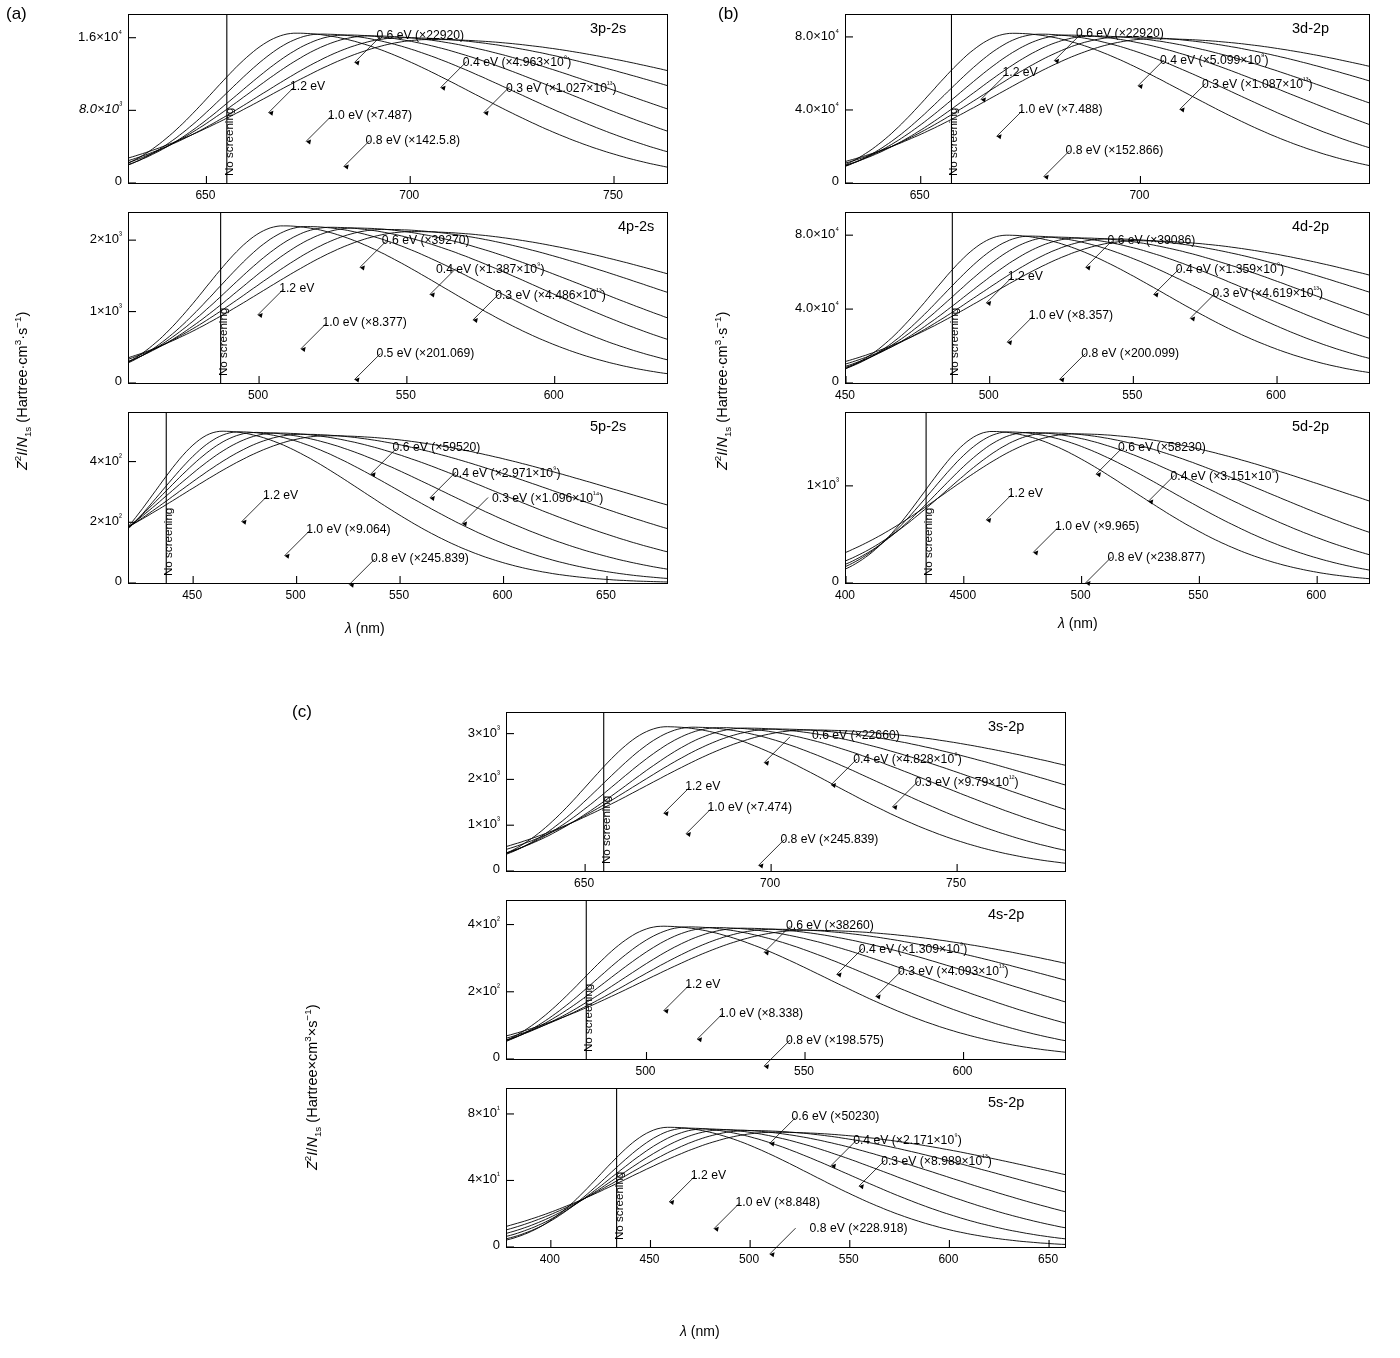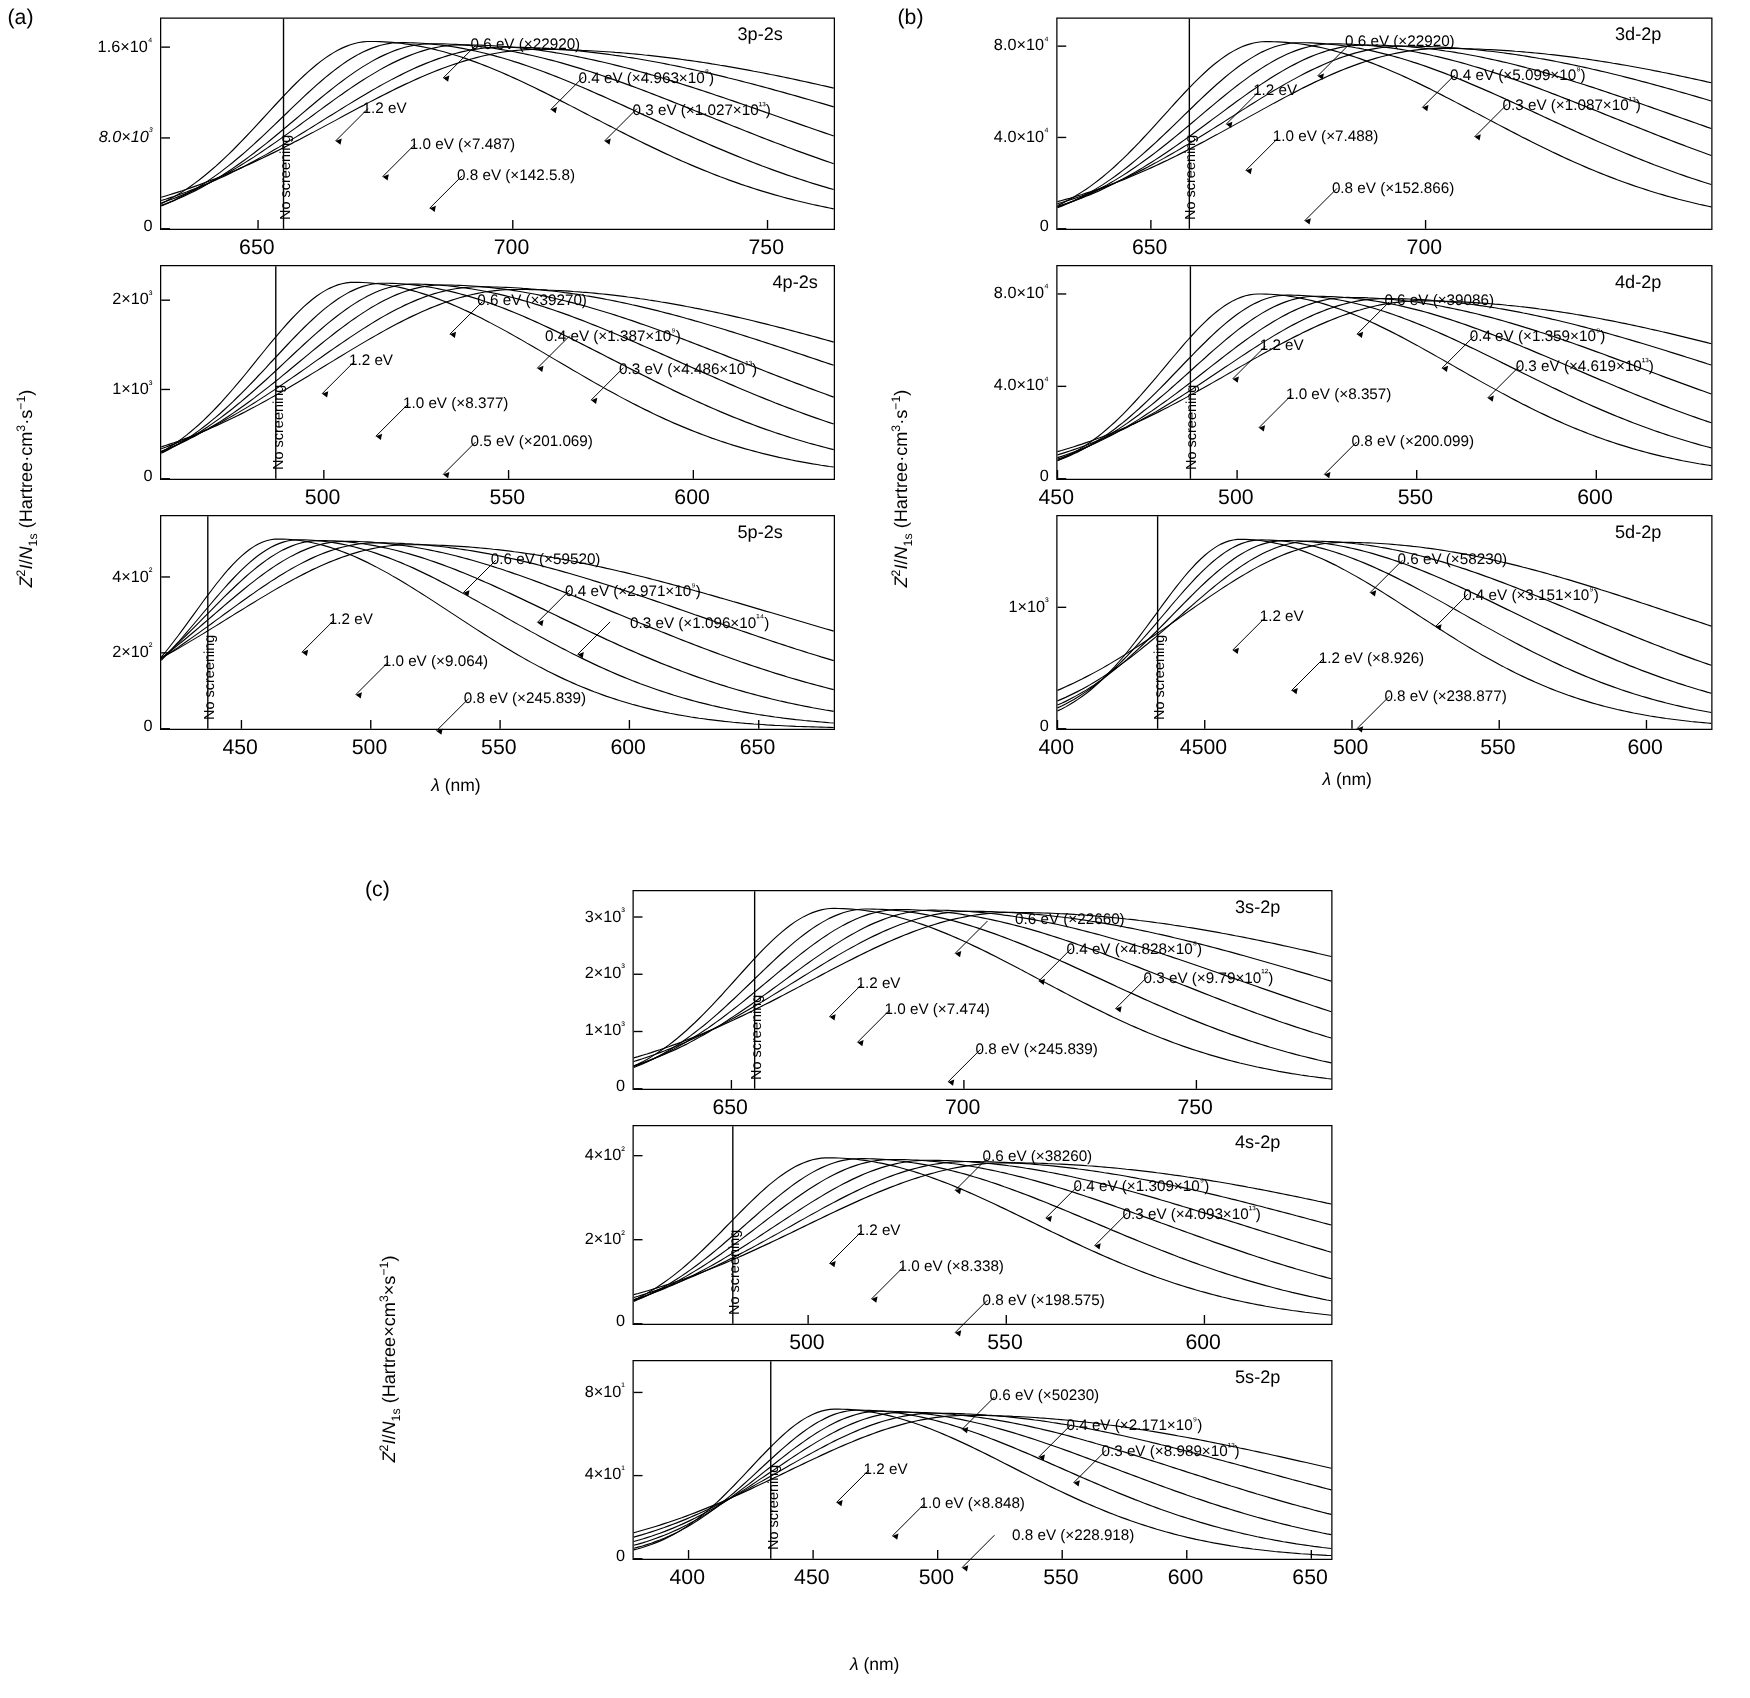--- a/index.html
+++ b/index.html
@@ -2,21 +2,21 @@
 <html><head>
 <meta charset="utf-8">
 <style>
   html,body{margin:0;padding:0;background:#fff;}
   body{width:1400px;height:1358px;position:relative;font-family:"Liberation Sans",sans-serif;color:#000;overflow:hidden;}
   .panel{position:absolute;}
   .panel-letter{position:absolute;font-size:17px;font-style:normal;}
   .plot{position:absolute;border:1.3px solid #000;background:#fff;box-sizing:border-box;}
   .plot svg{position:absolute;left:0;top:0;overflow:visible;}
   .ylab-group{position:absolute;font-size:13px;text-align:right;white-space:nowrap;}
-  .xlab-group{position:absolute;font-size:17px;text-align:center;white-space:nowrap;}
+  .xlab-group{position:absolute;font-size:12px;text-align:center;white-space:nowrap;}
   .corner-label{position:absolute;font-size:14.5px;white-space:nowrap;}
   .ann{position:absolute;font-size:12.2px;white-space:nowrap;}
   .noscreen{position:absolute;font-size:11.6px;white-space:nowrap;transform-origin:0 0;transform:rotate(-90deg);}
   .axis-title{position:absolute;font-size:14px;white-space:nowrap;}
   .yaxis-title{position:absolute;font-size:14.5px;white-space:nowrap;transform-origin:0 0;transform:rotate(-90deg);}
   .sup{font-size:0.68em;vertical-align:super;}
   .sub{font-size:0.68em;vertical-align:sub;}
   .ital{font-style:italic;}
 </style>
 </head>
@@ -168,21 +168,21 @@
 <div class="ylab-group" style="left:32px;top:512.2857142857142px;width:90px;">2×10<span class="sup">²</span></div>
 <div class="ylab-group" style="left:32px;top:451.57142857142856px;width:90px;">4×10<span class="sup">²</span></div>
 <div class="xlab-group" style="left:162.14615384615385px;top:588px;width:60px;">450</div>
 <div class="xlab-group" style="left:265.60769230769233px;top:588px;width:60px;">500</div>
 <div class="xlab-group" style="left:369.0692307692308px;top:588px;width:60px;">550</div>
 <div class="xlab-group" style="left:472.53076923076924px;top:588px;width:60px;">600</div>
 <div class="xlab-group" style="left:575.9923076923077px;top:588px;width:60px;">650</div>
 <div class="corner-label" style="left:590px;top:418px;">5p-2s</div>
 <div class="ann" style="left:392.6px;top:439.52px;">0.6 eV (×59520)</div>
 <div class="ann" style="left:452px;top:463.6px;">0.4 eV (×2.971×10<span class="sup">⁹</span>)</div>
-<div class="ann" style="left:504px;top:489.4px;text-align:right;">0.3 eV (×1.096×10<span class="sup">¹⁴</span>)</div>
+<div class="ann" style="left:492px;top:489.4px;text-align:right;">0.3 eV (×1.096×10<span class="sup">¹⁴</span>)</div>
 <div class="ann" style="left:263px;top:487.68px;">1.2 eV</div>
 <div class="ann" style="left:306.20000000000005px;top:522.08px;">1.0 eV (×9.064)</div>
 <div class="ann" style="left:371px;top:551.32px;">0.8 eV (×245.839)</div>
 <div class="plot" style="left:845px;top:14px;width:525px;height:170px;">
     <svg width="523" height="168">
       <path d="M0.0 149.4 L3.3 147.9 L6.5 146.2 L9.8 144.4 L13.1 142.6 L16.3 140.6 L19.6 138.5 L22.9 136.4 L26.2 134.1 L29.4 131.7 L32.7 129.2 L36.0 126.6 L39.2 123.9 L42.5 121.1 L45.8 118.2 L49.0 115.1 L52.3 112.1 L55.6 108.9 L58.8 105.6 L62.1 102.3 L65.4 98.9 L68.6 95.4 L71.9 91.9 L75.2 88.3 L78.5 84.7 L81.7 81.1 L85.0 77.5 L88.3 73.9 L91.5 70.2 L94.8 66.6 L98.1 63.1 L101.3 59.6 L104.6 56.1 L107.9 52.7 L111.1 49.5 L114.4 46.3 L117.7 43.2 L120.9 40.2 L124.2 37.4 L127.5 34.8 L130.8 32.3 L134.0 30.0 L137.3 27.8 L140.6 25.9 L143.8 24.2 L147.1 22.6 L150.4 21.3 L153.6 20.3 L156.9 19.4 L160.2 18.8 L163.4 18.4 L166.7 18.3 L170.0 18.3 L173.2 18.4 L176.5 18.5 L179.8 18.7 L183.0 18.9 L186.3 19.2 L189.6 19.6 L192.9 20.0 L196.1 20.4 L199.4 20.9 L202.7 21.5 L205.9 22.1 L209.2 22.7 L212.5 23.4 L215.7 24.2 L219.0 25.0 L222.3 25.9 L225.5 26.8 L228.8 27.7 L232.1 28.7 L235.3 29.7 L238.6 30.8 L241.9 31.9 L245.2 33.1 L248.4 34.3 L251.7 35.5 L255.0 36.8 L258.2 38.1 L261.5 39.4 L264.8 40.8 L268.0 42.2 L271.3 43.6 L274.6 45.0 L277.8 46.5 L281.1 48.0 L284.4 49.6 L287.7 51.1 L290.9 52.7 L294.2 54.3 L297.5 55.9 L300.7 57.6 L304.0 59.2 L307.3 60.9 L310.5 62.6 L313.8 64.2 L317.1 65.9 L320.3 67.7 L323.6 69.4 L326.9 71.1 L330.1 72.8 L333.4 74.5 L336.7 76.3 L340.0 78.0 L343.2 79.7 L346.5 81.5 L349.8 83.2 L353.0 84.9 L356.3 86.6 L359.6 88.3 L362.8 90.0 L366.1 91.7 L369.4 93.4 L372.6 95.1 L375.9 96.7 L379.2 98.4 L382.4 100.0 L385.7 101.6 L389.0 103.2 L392.3 104.8 L395.5 106.4 L398.8 107.9 L402.1 109.5 L405.3 111.0 L408.6 112.5 L411.9 114.0 L415.1 115.4 L418.4 116.8 L421.7 118.3 L424.9 119.7 L428.2 121.0 L431.5 122.4 L434.7 123.7 L438.0 125.0 L441.3 126.3 L444.5 127.5 L447.8 128.8 L451.1 130.0 L454.4 131.2 L457.6 132.3 L460.9 133.5 L464.2 134.6 L467.4 135.6 L470.7 136.7 L474.0 137.8 L477.2 138.8 L480.5 139.8 L483.8 140.7 L487.0 141.7 L490.3 142.6 L493.6 143.5 L496.8 144.4 L500.1 145.2 L503.4 146.0 L506.7 146.8 L509.9 147.6 L513.2 148.4 L516.5 149.1 L519.7 149.8 L523.0 150.5 " fill="none" stroke="#000" stroke-width="0.9"></path>
       <path d="M0.0 151.1 L3.3 149.9 L6.5 148.5 L9.8 147.1 L13.1 145.6 L16.3 144.0 L19.6 142.4 L22.9 140.6 L26.2 138.8 L29.4 136.9 L32.7 134.9 L36.0 132.9 L39.2 130.7 L42.5 128.5 L45.8 126.2 L49.0 123.8 L52.3 121.3 L55.6 118.8 L58.8 116.2 L62.1 113.5 L65.4 110.7 L68.6 107.9 L71.9 105.0 L75.2 102.0 L78.5 99.1 L81.7 96.0 L85.0 92.9 L88.3 89.8 L91.5 86.7 L94.8 83.5 L98.1 80.3 L101.3 77.1 L104.6 74.0 L107.9 70.8 L111.1 67.6 L114.4 64.5 L117.7 61.4 L120.9 58.4 L124.2 55.4 L127.5 52.4 L130.8 49.6 L134.0 46.8 L137.3 44.1 L140.6 41.5 L143.8 39.0 L147.1 36.6 L150.4 34.4 L153.6 32.3 L156.9 30.3 L160.2 28.4 L163.4 26.7 L166.7 25.2 L170.0 23.8 L173.2 22.6 L176.5 21.6 L179.8 20.8 L183.0 20.1 L186.3 19.6 L189.6 19.3 L192.9 19.2 L196.1 19.2 L199.4 19.2 L202.7 19.3 L205.9 19.5 L209.2 19.7 L212.5 19.9 L215.7 20.2 L219.0 20.5 L222.3 20.8 L225.5 21.2 L228.8 21.6 L232.1 22.1 L235.3 22.6 L238.6 23.2 L241.9 23.7 L245.2 24.4 L248.4 25.0 L251.7 25.7 L255.0 26.5 L258.2 27.3 L261.5 28.1 L264.8 28.9 L268.0 29.8 L271.3 30.7 L274.6 31.6 L277.8 32.6 L281.1 33.6 L284.4 34.7 L287.7 35.7 L290.9 36.8 L294.2 37.9 L297.5 39.1 L300.7 40.3 L304.0 41.5 L307.3 42.7 L310.5 43.9 L313.8 45.2 L317.1 46.5 L320.3 47.8 L323.6 49.1 L326.9 50.5 L330.1 51.9 L333.4 53.3 L336.7 54.7 L340.0 56.1 L343.2 57.5 L346.5 58.9 L349.8 60.4 L353.0 61.8 L356.3 63.3 L359.6 64.8 L362.8 66.3 L366.1 67.8 L369.4 69.3 L372.6 70.8 L375.9 72.3 L379.2 73.8 L382.4 75.3 L385.7 76.8 L389.0 78.4 L392.3 79.9 L395.5 81.4 L398.8 82.9 L402.1 84.4 L405.3 85.9 L408.6 87.4 L411.9 88.9 L415.1 90.4 L418.4 91.9 L421.7 93.4 L424.9 94.8 L428.2 96.3 L431.5 97.8 L434.7 99.2 L438.0 100.6 L441.3 102.0 L444.5 103.4 L447.8 104.8 L451.1 106.2 L454.4 107.6 L457.6 108.9 L460.9 110.3 L464.2 111.6 L467.4 112.9 L470.7 114.2 L474.0 115.5 L477.2 116.8 L480.5 118.0 L483.8 119.2 L487.0 120.4 L490.3 121.6 L493.6 122.8 L496.8 124.0 L500.1 125.1 L503.4 126.3 L506.7 127.4 L509.9 128.4 L513.2 129.5 L516.5 130.6 L519.7 131.6 L523.0 132.6 " fill="none" stroke="#000" stroke-width="0.9"></path>
       <path d="M0.0 150.6 L3.3 149.4 L6.5 148.2 L9.8 147.0 L13.1 145.7 L16.3 144.3 L19.6 142.9 L22.9 141.4 L26.2 139.9 L29.4 138.3 L32.7 136.6 L36.0 134.8 L39.2 133.1 L42.5 131.2 L45.8 129.3 L49.0 127.3 L52.3 125.3 L55.6 123.2 L58.8 121.0 L62.1 118.8 L65.4 116.5 L68.6 114.2 L71.9 111.8 L75.2 109.4 L78.5 106.9 L81.7 104.4 L85.0 101.8 L88.3 99.2 L91.5 96.6 L94.8 93.9 L98.1 91.2 L101.3 88.5 L104.6 85.8 L107.9 83.0 L111.1 80.3 L114.4 77.5 L117.7 74.7 L120.9 72.0 L124.2 69.3 L127.5 66.5 L130.8 63.8 L134.0 61.2 L137.3 58.5 L140.6 55.9 L143.8 53.4 L147.1 50.9 L150.4 48.5 L153.6 46.1 L156.9 43.8 L160.2 41.6 L163.4 39.5 L166.7 37.4 L170.0 35.5 L173.2 33.6 L176.5 31.8 L179.8 30.2 L183.0 28.6 L186.3 27.2 L189.6 25.9 L192.9 24.7 L196.1 23.7 L199.4 22.8 L202.7 22.0 L205.9 21.3 L209.2 20.8 L212.5 20.4 L215.7 20.2 L219.0 20.1 L222.3 20.1 L225.5 20.1 L228.8 20.2 L232.1 20.3 L235.3 20.4 L238.6 20.6 L241.9 20.8 L245.2 21.0 L248.4 21.3 L251.7 21.6 L255.0 21.9 L258.2 22.3 L261.5 22.7 L264.8 23.1 L268.0 23.5 L271.3 24.0 L274.6 24.5 L277.8 25.0 L281.1 25.6 L284.4 26.2 L287.7 26.8 L290.9 27.5 L294.2 28.1 L297.5 28.8 L300.7 29.6 L304.0 30.3 L307.3 31.1 L310.5 31.9 L313.8 32.7 L317.1 33.6 L320.3 34.4 L323.6 35.3 L326.9 36.2 L330.1 37.2 L333.4 38.2 L336.7 39.1 L340.0 40.1 L343.2 41.2 L346.5 42.2 L349.8 43.3 L353.0 44.3 L356.3 45.4 L359.6 46.5 L362.8 47.7 L366.1 48.8 L369.4 50.0 L372.6 51.1 L375.9 52.3 L379.2 53.5 L382.4 54.7 L385.7 55.9 L389.0 57.2 L392.3 58.4 L395.5 59.7 L398.8 60.9 L402.1 62.2 L405.3 63.5 L408.6 64.7 L411.9 66.0 L415.1 67.3 L418.4 68.6 L421.7 69.9 L424.9 71.2 L428.2 72.5 L431.5 73.8 L434.7 75.1 L438.0 76.5 L441.3 77.8 L444.5 79.1 L447.8 80.4 L451.1 81.7 L454.4 83.0 L457.6 84.3 L460.9 85.6 L464.2 86.9 L467.4 88.2 L470.7 89.5 L474.0 90.8 L477.2 92.1 L480.5 93.4 L483.8 94.7 L487.0 95.9 L490.3 97.2 L493.6 98.5 L496.8 99.7 L500.1 100.9 L503.4 102.2 L506.7 103.4 L509.9 104.6 L513.2 105.8 L516.5 107.0 L519.7 108.2 L523.0 109.4 " fill="none" stroke="#000" stroke-width="0.9"></path>
       <path d="M0.0 150.1 L3.3 149.1 L6.5 148.0 L9.8 146.9 L13.1 145.8 L16.3 144.6 L19.6 143.3 L22.9 142.0 L26.2 140.7 L29.4 139.3 L32.7 137.9 L36.0 136.4 L39.2 134.8 L42.5 133.2 L45.8 131.6 L49.0 129.9 L52.3 128.2 L55.6 126.4 L58.8 124.6 L62.1 122.7 L65.4 120.8 L68.6 118.9 L71.9 116.8 L75.2 114.8 L78.5 112.7 L81.7 110.6 L85.0 108.4 L88.3 106.2 L91.5 104.0 L94.8 101.7 L98.1 99.4 L101.3 97.1 L104.6 94.8 L107.9 92.4 L111.1 90.0 L114.4 87.6 L117.7 85.2 L120.9 82.8 L124.2 80.3 L127.5 77.9 L130.8 75.5 L134.0 73.1 L137.3 70.6 L140.6 68.2 L143.8 65.8 L147.1 63.5 L150.4 61.1 L153.6 58.8 L156.9 56.6 L160.2 54.3 L163.4 52.1 L166.7 50.0 L170.0 47.8 L173.2 45.8 L176.5 43.8 L179.8 41.9 L183.0 40.0 L186.3 38.2 L189.6 36.5 L192.9 34.8 L196.1 33.2 L199.4 31.7 L202.7 30.3 L205.9 29.0 L209.2 27.8 L212.5 26.7 L215.7 25.6 L219.0 24.7 L222.3 23.9 L225.5 23.1 L228.8 22.5 L232.1 22.0 L235.3 21.6 L238.6 21.3 L241.9 21.1 L245.2 21.0 L248.4 21.0 L251.7 21.0 L255.0 21.1 L258.2 21.2 L261.5 21.3 L264.8 21.4 L268.0 21.6 L271.3 21.7 L274.6 21.9 L277.8 22.2 L281.1 22.4 L284.4 22.7 L287.7 23.0 L290.9 23.3 L294.2 23.7 L297.5 24.0 L300.7 24.4 L304.0 24.8 L307.3 25.3 L310.5 25.8 L313.8 26.2 L317.1 26.7 L320.3 27.3 L323.6 27.8 L326.9 28.4 L330.1 29.0 L333.4 29.6 L336.7 30.2 L340.0 30.9 L343.2 31.6 L346.5 32.3 L349.8 33.0 L353.0 33.7 L356.3 34.5 L359.6 35.2 L362.8 36.0 L366.1 36.8 L369.4 37.7 L372.6 38.5 L375.9 39.4 L379.2 40.2 L382.4 41.1 L385.7 42.0 L389.0 42.9 L392.3 43.9 L395.5 44.8 L398.8 45.8 L402.1 46.7 L405.3 47.7 L408.6 48.7 L411.9 49.7 L415.1 50.8 L418.4 51.8 L421.7 52.8 L424.9 53.9 L428.2 54.9 L431.5 56.0 L434.7 57.1 L438.0 58.2 L441.3 59.3 L444.5 60.4 L447.8 61.5 L451.1 62.6 L454.4 63.7 L457.6 64.8 L460.9 66.0 L464.2 67.1 L467.4 68.2 L470.7 69.4 L474.0 70.5 L477.2 71.7 L480.5 72.8 L483.8 74.0 L487.0 75.1 L490.3 76.3 L493.6 77.5 L496.8 78.6 L500.1 79.8 L503.4 80.9 L506.7 82.1 L509.9 83.2 L513.2 84.4 L516.5 85.5 L519.7 86.7 L523.0 87.8 " fill="none" stroke="#000" stroke-width="0.9"></path>
       <path d="M0.0 147.9 L3.3 147.0 L6.5 146.0 L9.8 145.0 L13.1 143.9 L16.3 142.8 L19.6 141.7 L22.9 140.5 L26.2 139.3 L29.4 138.1 L32.7 136.8 L36.0 135.5 L39.2 134.2 L42.5 132.8 L45.8 131.4 L49.0 129.9 L52.3 128.4 L55.6 126.9 L58.8 125.3 L62.1 123.7 L65.4 122.1 L68.6 120.5 L71.9 118.8 L75.2 117.0 L78.5 115.3 L81.7 113.5 L85.0 111.7 L88.3 109.8 L91.5 108.0 L94.8 106.1 L98.1 104.2 L101.3 102.2 L104.6 100.3 L107.9 98.3 L111.1 96.3 L114.4 94.2 L117.7 92.2 L120.9 90.2 L124.2 88.1 L127.5 86.0 L130.8 84.0 L134.0 81.9 L137.3 79.8 L140.6 77.7 L143.8 75.6 L147.1 73.5 L150.4 71.5 L153.6 69.4 L156.9 67.4 L160.2 65.3 L163.4 63.3 L166.7 61.3 L170.0 59.3 L173.2 57.4 L176.5 55.5 L179.8 53.6 L183.0 51.7 L186.3 49.9 L189.6 48.1 L192.9 46.3 L196.1 44.6 L199.4 42.9 L202.7 41.3 L205.9 39.8 L209.2 38.3 L212.5 36.8 L215.7 35.4 L219.0 34.0 L222.3 32.8 L225.5 31.5 L228.8 30.4 L232.1 29.3 L235.3 28.3 L238.6 27.3 L241.9 26.5 L245.2 25.7 L248.4 24.9 L251.7 24.3 L255.0 23.7 L258.2 23.2 L261.5 22.8 L264.8 22.5 L268.0 22.2 L271.3 22.0 L274.6 21.9 L277.8 21.9 L281.1 21.9 L284.4 22.0 L287.7 22.0 L290.9 22.1 L294.2 22.2 L297.5 22.3 L300.7 22.4 L304.0 22.5 L307.3 22.7 L310.5 22.9 L313.8 23.1 L317.1 23.3 L320.3 23.5 L323.6 23.8 L326.9 24.1 L330.1 24.3 L333.4 24.6 L336.7 25.0 L340.0 25.3 L343.2 25.7 L346.5 26.0 L349.8 26.4 L353.0 26.8 L356.3 27.2 L359.6 27.7 L362.8 28.1 L366.1 28.6 L369.4 29.1 L372.6 29.6 L375.9 30.1 L379.2 30.7 L382.4 31.2 L385.7 31.8 L389.0 32.3 L392.3 32.9 L395.5 33.5 L398.8 34.2 L402.1 34.8 L405.3 35.5 L408.6 36.1 L411.9 36.8 L415.1 37.5 L418.4 38.2 L421.7 38.9 L424.9 39.6 L428.2 40.4 L431.5 41.1 L434.7 41.9 L438.0 42.6 L441.3 43.4 L444.5 44.2 L447.8 45.0 L451.1 45.8 L454.4 46.7 L457.6 47.5 L460.9 48.3 L464.2 49.2 L467.4 50.1 L470.7 50.9 L474.0 51.8 L477.2 52.7 L480.5 53.6 L483.8 54.5 L487.0 55.4 L490.3 56.3 L493.6 57.2 L496.8 58.2 L500.1 59.1 L503.4 60.0 L506.7 61.0 L509.9 61.9 L513.2 62.9 L516.5 63.8 L519.7 64.8 L523.0 65.8 " fill="none" stroke="#000" stroke-width="0.9"></path>
@@ -297,21 +297,21 @@
 <div class="ylab-group" style="left:749px;top:475.8571428571429px;width:90px;">1×10<span class="sup">³</span></div>
 <div class="xlab-group" style="left:815px;top:588px;width:60px;">400</div>
 <div class="xlab-group" style="left:932.7927927927929px;top:588px;width:60px;">4500</div>
 <div class="xlab-group" style="left:1050.5855855855857px;top:588px;width:60px;">500</div>
 <div class="xlab-group" style="left:1168.3783783783783px;top:588px;width:60px;">550</div>
 <div class="xlab-group" style="left:1286.1711711711712px;top:588px;width:60px;">600</div>
 <div class="corner-label" style="left:1292px;top:418px;">5d-2p</div>
 <div class="ann" style="left:1118px;top:439.52px;">0.6 eV (×58230)</div>
 <div class="ann" style="left:1170.5px;top:467.03999999999996px;">0.4 eV (×3.151×10<span class="sup">⁹</span>)</div>
 <div class="ann" style="left:1007.75px;top:485.96000000000004px;">1.2 eV</div>
-<div class="ann" style="left:1055px;top:518.64px;">1.2 eV (×8.926)</div>
+<div class="ann" style="left:1055px;top:518.64px;">1.0 eV (×9.965)</div>
 <div class="ann" style="left:1107.5px;top:549.6px;">0.8 eV (×238.877)</div>
 <div class="plot" style="left:506px;top:712px;width:560px;height:160px;">
     <svg width="558" height="158">
       <path d="M0.0 140.0 L3.5 138.3 L7.0 136.5 L10.5 134.6 L14.0 132.5 L17.4 130.3 L20.9 128.0 L24.4 125.6 L27.9 123.1 L31.4 120.4 L34.9 117.6 L38.4 114.6 L41.9 111.6 L45.3 108.4 L48.8 105.2 L52.3 101.8 L55.8 98.3 L59.3 94.7 L62.8 91.1 L66.3 87.3 L69.8 83.6 L73.2 79.7 L76.7 75.9 L80.2 72.0 L83.7 68.1 L87.2 64.2 L90.7 60.4 L94.2 56.5 L97.6 52.8 L101.1 49.1 L104.6 45.5 L108.1 42.1 L111.6 38.7 L115.1 35.5 L118.6 32.5 L122.1 29.6 L125.5 27.0 L129.0 24.5 L132.5 22.3 L136.0 20.3 L139.5 18.6 L143.0 17.1 L146.5 15.9 L150.0 14.9 L153.5 14.2 L156.9 13.8 L160.4 13.7 L163.9 13.8 L167.4 13.9 L170.9 14.1 L174.4 14.3 L177.9 14.6 L181.3 15.0 L184.8 15.4 L188.3 15.9 L191.8 16.4 L195.3 17.0 L198.8 17.7 L202.3 18.4 L205.8 19.2 L209.3 20.1 L212.7 21.0 L216.2 22.0 L219.7 23.0 L223.2 24.0 L226.7 25.2 L230.2 26.3 L233.7 27.5 L237.2 28.8 L240.6 30.1 L244.1 31.5 L247.6 32.9 L251.1 34.3 L254.6 35.8 L258.1 37.3 L261.6 38.8 L265.1 40.4 L268.5 42.0 L272.0 43.7 L275.5 45.3 L279.0 47.0 L282.5 48.7 L286.0 50.5 L289.5 52.2 L292.9 54.0 L296.4 55.8 L299.9 57.6 L303.4 59.4 L306.9 61.2 L310.4 63.1 L313.9 64.9 L317.4 66.8 L320.8 68.6 L324.3 70.5 L327.8 72.3 L331.3 74.2 L334.8 76.0 L338.3 77.9 L341.8 79.7 L345.3 81.5 L348.8 83.4 L352.2 85.2 L355.7 87.0 L359.2 88.8 L362.7 90.5 L366.2 92.3 L369.7 94.0 L373.2 95.7 L376.7 97.4 L380.1 99.1 L383.6 100.8 L387.1 102.4 L390.6 104.0 L394.1 105.6 L397.6 107.2 L401.1 108.7 L404.6 110.2 L408.0 111.7 L411.5 113.2 L415.0 114.6 L418.5 116.0 L422.0 117.4 L425.5 118.7 L429.0 120.1 L432.4 121.4 L435.9 122.6 L439.4 123.9 L442.9 125.1 L446.4 126.3 L449.9 127.4 L453.4 128.5 L456.9 129.6 L460.3 130.7 L463.8 131.7 L467.3 132.7 L470.8 133.7 L474.3 134.7 L477.8 135.6 L481.3 136.5 L484.8 137.4 L488.3 138.2 L491.7 139.0 L495.2 139.8 L498.7 140.6 L502.2 141.3 L505.7 142.0 L509.2 142.7 L512.7 143.4 L516.1 144.1 L519.6 144.7 L523.1 145.3 L526.6 145.9 L530.1 146.4 L533.6 147.0 L537.1 147.5 L540.6 148.0 L544.0 148.4 L547.5 148.9 L551.0 149.3 L554.5 149.8 L558.0 150.2 " fill="none" stroke="#000" stroke-width="0.9"></path>
       <path d="M0.0 141.0 L3.5 139.6 L7.0 138.2 L10.5 136.6 L14.0 134.9 L17.4 133.2 L20.9 131.3 L24.4 129.4 L27.9 127.3 L31.4 125.2 L34.9 122.9 L38.4 120.6 L41.9 118.2 L45.3 115.7 L48.8 113.0 L52.3 110.3 L55.8 107.6 L59.3 104.7 L62.8 101.7 L66.3 98.7 L69.8 95.6 L73.2 92.5 L76.7 89.2 L80.2 86.0 L83.7 82.7 L87.2 79.3 L90.7 76.0 L94.2 72.6 L97.6 69.2 L101.1 65.9 L104.6 62.5 L108.1 59.2 L111.6 55.9 L115.1 52.6 L118.6 49.4 L122.1 46.3 L125.5 43.3 L129.0 40.3 L132.5 37.5 L136.0 34.8 L139.5 32.2 L143.0 29.7 L146.5 27.4 L150.0 25.3 L153.5 23.3 L156.9 21.5 L160.4 19.9 L163.9 18.5 L167.4 17.2 L170.9 16.2 L174.4 15.4 L177.9 14.8 L181.3 14.4 L184.8 14.2 L188.3 14.2 L191.8 14.3 L195.3 14.4 L198.8 14.5 L202.3 14.7 L205.8 15.0 L209.3 15.3 L212.7 15.6 L216.2 16.0 L219.7 16.5 L223.2 17.0 L226.7 17.5 L230.2 18.1 L233.7 18.7 L237.2 19.4 L240.6 20.1 L244.1 20.9 L247.6 21.7 L251.1 22.5 L254.6 23.4 L258.1 24.3 L261.6 25.3 L265.1 26.3 L268.5 27.3 L272.0 28.4 L275.5 29.5 L279.0 30.7 L282.5 31.9 L286.0 33.1 L289.5 34.3 L292.9 35.6 L296.4 36.9 L299.9 38.2 L303.4 39.6 L306.9 40.9 L310.4 42.3 L313.9 43.7 L317.4 45.2 L320.8 46.7 L324.3 48.1 L327.8 49.6 L331.3 51.1 L334.8 52.7 L338.3 54.2 L341.8 55.8 L345.3 57.3 L348.8 58.9 L352.2 60.5 L355.7 62.1 L359.2 63.7 L362.7 65.3 L366.2 66.9 L369.7 68.5 L373.2 70.1 L376.7 71.7 L380.1 73.3 L383.6 74.9 L387.1 76.6 L390.6 78.2 L394.1 79.8 L397.6 81.3 L401.1 82.9 L404.6 84.5 L408.0 86.1 L411.5 87.6 L415.0 89.2 L418.5 90.7 L422.0 92.2 L425.5 93.7 L429.0 95.2 L432.4 96.7 L435.9 98.2 L439.4 99.6 L442.9 101.1 L446.4 102.5 L449.9 103.9 L453.4 105.3 L456.9 106.7 L460.3 108.0 L463.8 109.3 L467.3 110.7 L470.8 111.9 L474.3 113.2 L477.8 114.5 L481.3 115.7 L484.8 116.9 L488.3 118.1 L491.7 119.3 L495.2 120.4 L498.7 121.5 L502.2 122.6 L505.7 123.7 L509.2 124.8 L512.7 125.8 L516.1 126.8 L519.6 127.8 L523.1 128.8 L526.6 129.7 L530.1 130.7 L533.6 131.6 L537.1 132.4 L540.6 133.3 L544.0 134.1 L547.5 135.0 L551.0 135.8 L554.5 136.5 L558.0 137.3 " fill="none" stroke="#000" stroke-width="0.9"></path>
       <path d="M0.0 140.2 L3.5 139.0 L7.0 137.6 L10.5 136.3 L14.0 134.8 L17.4 133.3 L20.9 131.7 L24.4 130.0 L27.9 128.3 L31.4 126.5 L34.9 124.6 L38.4 122.7 L41.9 120.6 L45.3 118.5 L48.8 116.4 L52.3 114.1 L55.8 111.8 L59.3 109.5 L62.8 107.0 L66.3 104.5 L69.8 102.0 L73.2 99.4 L76.7 96.7 L80.2 94.0 L83.7 91.3 L87.2 88.5 L90.7 85.6 L94.2 82.8 L97.6 79.9 L101.1 77.0 L104.6 74.1 L108.1 71.2 L111.6 68.3 L115.1 65.3 L118.6 62.4 L122.1 59.6 L125.5 56.7 L129.0 53.9 L132.5 51.1 L136.0 48.4 L139.5 45.7 L143.0 43.1 L146.5 40.6 L150.0 38.1 L153.5 35.8 L156.9 33.5 L160.4 31.3 L163.9 29.3 L167.4 27.3 L170.9 25.5 L174.4 23.8 L177.9 22.2 L181.3 20.8 L184.8 19.5 L188.3 18.3 L191.8 17.4 L195.3 16.5 L198.8 15.8 L202.3 15.3 L205.8 14.9 L209.3 14.7 L212.7 14.7 L216.2 14.7 L219.7 14.7 L223.2 14.8 L226.7 15.0 L230.2 15.2 L233.7 15.4 L237.2 15.6 L240.6 15.9 L244.1 16.2 L247.6 16.6 L251.1 16.9 L254.6 17.4 L258.1 17.8 L261.6 18.3 L265.1 18.9 L268.5 19.4 L272.0 20.0 L275.5 20.6 L279.0 21.3 L282.5 22.0 L286.0 22.7 L289.5 23.5 L292.9 24.2 L296.4 25.1 L299.9 25.9 L303.4 26.8 L306.9 27.7 L310.4 28.6 L313.9 29.5 L317.4 30.5 L320.8 31.5 L324.3 32.5 L327.8 33.6 L331.3 34.7 L334.8 35.8 L338.3 36.9 L341.8 38.0 L345.3 39.2 L348.8 40.3 L352.2 41.5 L355.7 42.8 L359.2 44.0 L362.7 45.2 L366.2 46.5 L369.7 47.8 L373.2 49.0 L376.7 50.3 L380.1 51.7 L383.6 53.0 L387.1 54.3 L390.6 55.6 L394.1 57.0 L397.6 58.4 L401.1 59.7 L404.6 61.1 L408.0 62.5 L411.5 63.8 L415.0 65.2 L418.5 66.6 L422.0 68.0 L425.5 69.4 L429.0 70.8 L432.4 72.2 L435.9 73.6 L439.4 75.0 L442.9 76.3 L446.4 77.7 L449.9 79.1 L453.4 80.5 L456.9 81.9 L460.3 83.2 L463.8 84.6 L467.3 85.9 L470.8 87.3 L474.3 88.6 L477.8 90.0 L481.3 91.3 L484.8 92.6 L488.3 93.9 L491.7 95.2 L495.2 96.5 L498.7 97.8 L502.2 99.0 L505.7 100.3 L509.2 101.5 L512.7 102.7 L516.1 104.0 L519.6 105.2 L523.1 106.3 L526.6 107.5 L530.1 108.7 L533.6 109.8 L537.1 110.9 L540.6 112.1 L544.0 113.2 L547.5 114.2 L551.0 115.3 L554.5 116.4 L558.0 117.4 " fill="none" stroke="#000" stroke-width="0.9"></path>
       <path d="M0.0 139.6 L3.5 138.4 L7.0 137.3 L10.5 136.0 L14.0 134.7 L17.4 133.4 L20.9 132.0 L24.4 130.6 L27.9 129.0 L31.4 127.5 L34.9 125.9 L38.4 124.2 L41.9 122.5 L45.3 120.7 L48.8 118.8 L52.3 116.9 L55.8 115.0 L59.3 113.0 L62.8 110.9 L66.3 108.8 L69.8 106.7 L73.2 104.5 L76.7 102.2 L80.2 99.9 L83.7 97.6 L87.2 95.2 L90.7 92.8 L94.2 90.4 L97.6 87.9 L101.1 85.4 L104.6 82.9 L108.1 80.4 L111.6 77.8 L115.1 75.3 L118.6 72.7 L122.1 70.1 L125.5 67.6 L129.0 65.0 L132.5 62.5 L136.0 59.9 L139.5 57.4 L143.0 54.9 L146.5 52.5 L150.0 50.1 L153.5 47.7 L156.9 45.4 L160.4 43.1 L163.9 40.9 L167.4 38.7 L170.9 36.6 L174.4 34.6 L177.9 32.7 L181.3 30.8 L184.8 29.0 L188.3 27.3 L191.8 25.7 L195.3 24.3 L198.8 22.9 L202.3 21.6 L205.8 20.4 L209.3 19.3 L212.7 18.4 L216.2 17.6 L219.7 16.8 L223.2 16.3 L226.7 15.8 L230.2 15.4 L233.7 15.2 L237.2 15.1 L240.6 15.1 L244.1 15.2 L247.6 15.2 L251.1 15.3 L254.6 15.4 L258.1 15.6 L261.6 15.8 L265.1 16.0 L268.5 16.2 L272.0 16.5 L275.5 16.8 L279.0 17.1 L282.5 17.4 L286.0 17.8 L289.5 18.2 L292.9 18.6 L296.4 19.1 L299.9 19.5 L303.4 20.0 L306.9 20.6 L310.4 21.1 L313.9 21.7 L317.4 22.3 L320.8 22.9 L324.3 23.6 L327.8 24.3 L331.3 25.0 L334.8 25.7 L338.3 26.4 L341.8 27.2 L345.3 28.0 L348.8 28.8 L352.2 29.6 L355.7 30.5 L359.2 31.4 L362.7 32.3 L366.2 33.2 L369.7 34.1 L373.2 35.0 L376.7 36.0 L380.1 37.0 L383.6 38.0 L387.1 39.0 L390.6 40.0 L394.1 41.0 L397.6 42.1 L401.1 43.2 L404.6 44.2 L408.0 45.3 L411.5 46.4 L415.0 47.6 L418.5 48.7 L422.0 49.8 L425.5 51.0 L429.0 52.1 L432.4 53.3 L435.9 54.4 L439.4 55.6 L442.9 56.8 L446.4 58.0 L449.9 59.2 L453.4 60.4 L456.9 61.6 L460.3 62.8 L463.8 64.0 L467.3 65.2 L470.8 66.5 L474.3 67.7 L477.8 68.9 L481.3 70.1 L484.8 71.4 L488.3 72.6 L491.7 73.8 L495.2 75.0 L498.7 76.2 L502.2 77.5 L505.7 78.7 L509.2 79.9 L512.7 81.1 L516.1 82.3 L519.6 83.5 L523.1 84.7 L526.6 85.9 L530.1 87.1 L533.6 88.3 L537.1 89.4 L540.6 90.6 L544.0 91.8 L547.5 92.9 L551.0 94.1 L554.5 95.2 L558.0 96.4 " fill="none" stroke="#000" stroke-width="0.9"></path>
       <path d="M0.0 136.2 L3.5 135.1 L7.0 134.0 L10.5 132.8 L14.0 131.6 L17.4 130.4 L20.9 129.1 L24.4 127.8 L27.9 126.4 L31.4 125.0 L34.9 123.6 L38.4 122.1 L41.9 120.6 L45.3 119.0 L48.8 117.4 L52.3 115.8 L55.8 114.1 L59.3 112.4 L62.8 110.6 L66.3 108.9 L69.8 107.0 L73.2 105.2 L76.7 103.3 L80.2 101.4 L83.7 99.4 L87.2 97.4 L90.7 95.4 L94.2 93.4 L97.6 91.4 L101.1 89.3 L104.6 87.2 L108.1 85.1 L111.6 82.9 L115.1 80.8 L118.6 78.6 L122.1 76.5 L125.5 74.3 L129.0 72.2 L132.5 70.0 L136.0 67.8 L139.5 65.7 L143.0 63.5 L146.5 61.4 L150.0 59.2 L153.5 57.1 L156.9 55.0 L160.4 53.0 L163.9 50.9 L167.4 48.9 L170.9 46.9 L174.4 45.0 L177.9 43.1 L181.3 41.2 L184.8 39.4 L188.3 37.6 L191.8 35.9 L195.3 34.3 L198.8 32.6 L202.3 31.1 L205.8 29.6 L209.3 28.2 L212.7 26.8 L216.2 25.6 L219.7 24.4 L223.2 23.2 L226.7 22.2 L230.2 21.2 L233.7 20.3 L237.2 19.5 L240.6 18.7 L244.1 18.1 L247.6 17.5 L251.1 17.1 L254.6 16.7 L258.1 16.4 L261.6 16.2 L265.1 16.1 L268.5 16.0 L272.0 16.0 L275.5 16.1 L279.0 16.1 L282.5 16.2 L286.0 16.3 L289.5 16.4 L292.9 16.6 L296.4 16.7 L299.9 16.9 L303.4 17.1 L306.9 17.3 L310.4 17.5 L313.9 17.8 L317.4 18.1 L320.8 18.4 L324.3 18.7 L327.8 19.0 L331.3 19.4 L334.8 19.8 L338.3 20.2 L341.8 20.6 L345.3 21.0 L348.8 21.4 L352.2 21.9 L355.7 22.4 L359.2 22.9 L362.7 23.4 L366.2 24.0 L369.7 24.5 L373.2 25.1 L376.7 25.7 L380.1 26.3 L383.6 26.9 L387.1 27.5 L390.6 28.2 L394.1 28.9 L397.6 29.5 L401.1 30.2 L404.6 31.0 L408.0 31.7 L411.5 32.4 L415.0 33.2 L418.5 34.0 L422.0 34.7 L425.5 35.5 L429.0 36.3 L432.4 37.2 L435.9 38.0 L439.4 38.8 L442.9 39.7 L446.4 40.5 L449.9 41.4 L453.4 42.3 L456.9 43.2 L460.3 44.1 L463.8 45.0 L467.3 45.9 L470.8 46.9 L474.3 47.8 L477.8 48.7 L481.3 49.7 L484.8 50.7 L488.3 51.6 L491.7 52.6 L495.2 53.6 L498.7 54.6 L502.2 55.6 L505.7 56.6 L509.2 57.6 L512.7 58.6 L516.1 59.6 L519.6 60.6 L523.1 61.6 L526.6 62.6 L530.1 63.7 L533.6 64.7 L537.1 65.7 L540.6 66.7 L544.0 67.8 L547.5 68.8 L551.0 69.8 L554.5 70.9 L558.0 71.9 " fill="none" stroke="#000" stroke-width="0.9"></path>
       <path d="M0.0 133.3 L3.5 132.3 L7.0 131.2 L10.5 130.2 L14.0 129.1 L17.4 127.9 L20.9 126.8 L24.4 125.6 L27.9 124.4 L31.4 123.1 L34.9 121.9 L38.4 120.6 L41.9 119.2 L45.3 117.9 L48.8 116.5 L52.3 115.1 L55.8 113.6 L59.3 112.1 L62.8 110.6 L66.3 109.1 L69.8 107.6 L73.2 106.0 L76.7 104.4 L80.2 102.8 L83.7 101.1 L87.2 99.5 L90.7 97.8 L94.2 96.1 L97.6 94.3 L101.1 92.6 L104.6 90.8 L108.1 89.1 L111.6 87.3 L115.1 85.5 L118.6 83.7 L122.1 81.8 L125.5 80.0 L129.0 78.2 L132.5 76.3 L136.0 74.5 L139.5 72.6 L143.0 70.8 L146.5 68.9 L150.0 67.1 L153.5 65.3 L156.9 63.4 L160.4 61.6 L163.9 59.8 L167.4 58.0 L170.9 56.2 L174.4 54.5 L177.9 52.7 L181.3 51.0 L184.8 49.3 L188.3 47.6 L191.8 45.9 L195.3 44.3 L198.8 42.7 L202.3 41.1 L205.8 39.6 L209.3 38.1 L212.7 36.7 L216.2 35.2 L219.7 33.9 L223.2 32.5 L226.7 31.2 L230.2 30.0 L233.7 28.8 L237.2 27.7 L240.6 26.6 L244.1 25.5 L247.6 24.5 L251.1 23.6 L254.6 22.7 L258.1 21.9 L261.6 21.2 L265.1 20.5 L268.5 19.8 L272.0 19.2 L275.5 18.7 L279.0 18.3 L282.5 17.9 L286.0 17.6 L289.5 17.3 L292.9 17.1 L296.4 17.0 L299.9 17.0 L303.4 16.9 L306.9 17.0 L310.4 17.0 L313.9 17.0 L317.4 17.1 L320.8 17.2 L324.3 17.3 L327.8 17.4 L331.3 17.5 L334.8 17.6 L338.3 17.8 L341.8 18.0 L345.3 18.1 L348.8 18.3 L352.2 18.5 L355.7 18.8 L359.2 19.0 L362.7 19.2 L366.2 19.5 L369.7 19.8 L373.2 20.1 L376.7 20.4 L380.1 20.7 L383.6 21.1 L387.1 21.4 L390.6 21.8 L394.1 22.2 L397.6 22.5 L401.1 22.9 L404.6 23.4 L408.0 23.8 L411.5 24.2 L415.0 24.7 L418.5 25.2 L422.0 25.6 L425.5 26.1 L429.0 26.6 L432.4 27.2 L435.9 27.7 L439.4 28.2 L442.9 28.8 L446.4 29.3 L449.9 29.9 L453.4 30.5 L456.9 31.1 L460.3 31.7 L463.8 32.3 L467.3 32.9 L470.8 33.6 L474.3 34.2 L477.8 34.9 L481.3 35.6 L484.8 36.2 L488.3 36.9 L491.7 37.6 L495.2 38.3 L498.7 39.0 L502.2 39.7 L505.7 40.5 L509.2 41.2 L512.7 41.9 L516.1 42.7 L519.6 43.5 L523.1 44.2 L526.6 45.0 L530.1 45.8 L533.6 46.6 L537.1 47.3 L540.6 48.1 L544.0 48.9 L547.5 49.8 L551.0 50.6 L554.5 51.4 L558.0 52.2 " fill="none" stroke="#000" stroke-width="0.9"></path>
       <line x1="96.72" x2="96.72" y1="0" y2="158" stroke="#000" stroke-width="1.1"></line>

